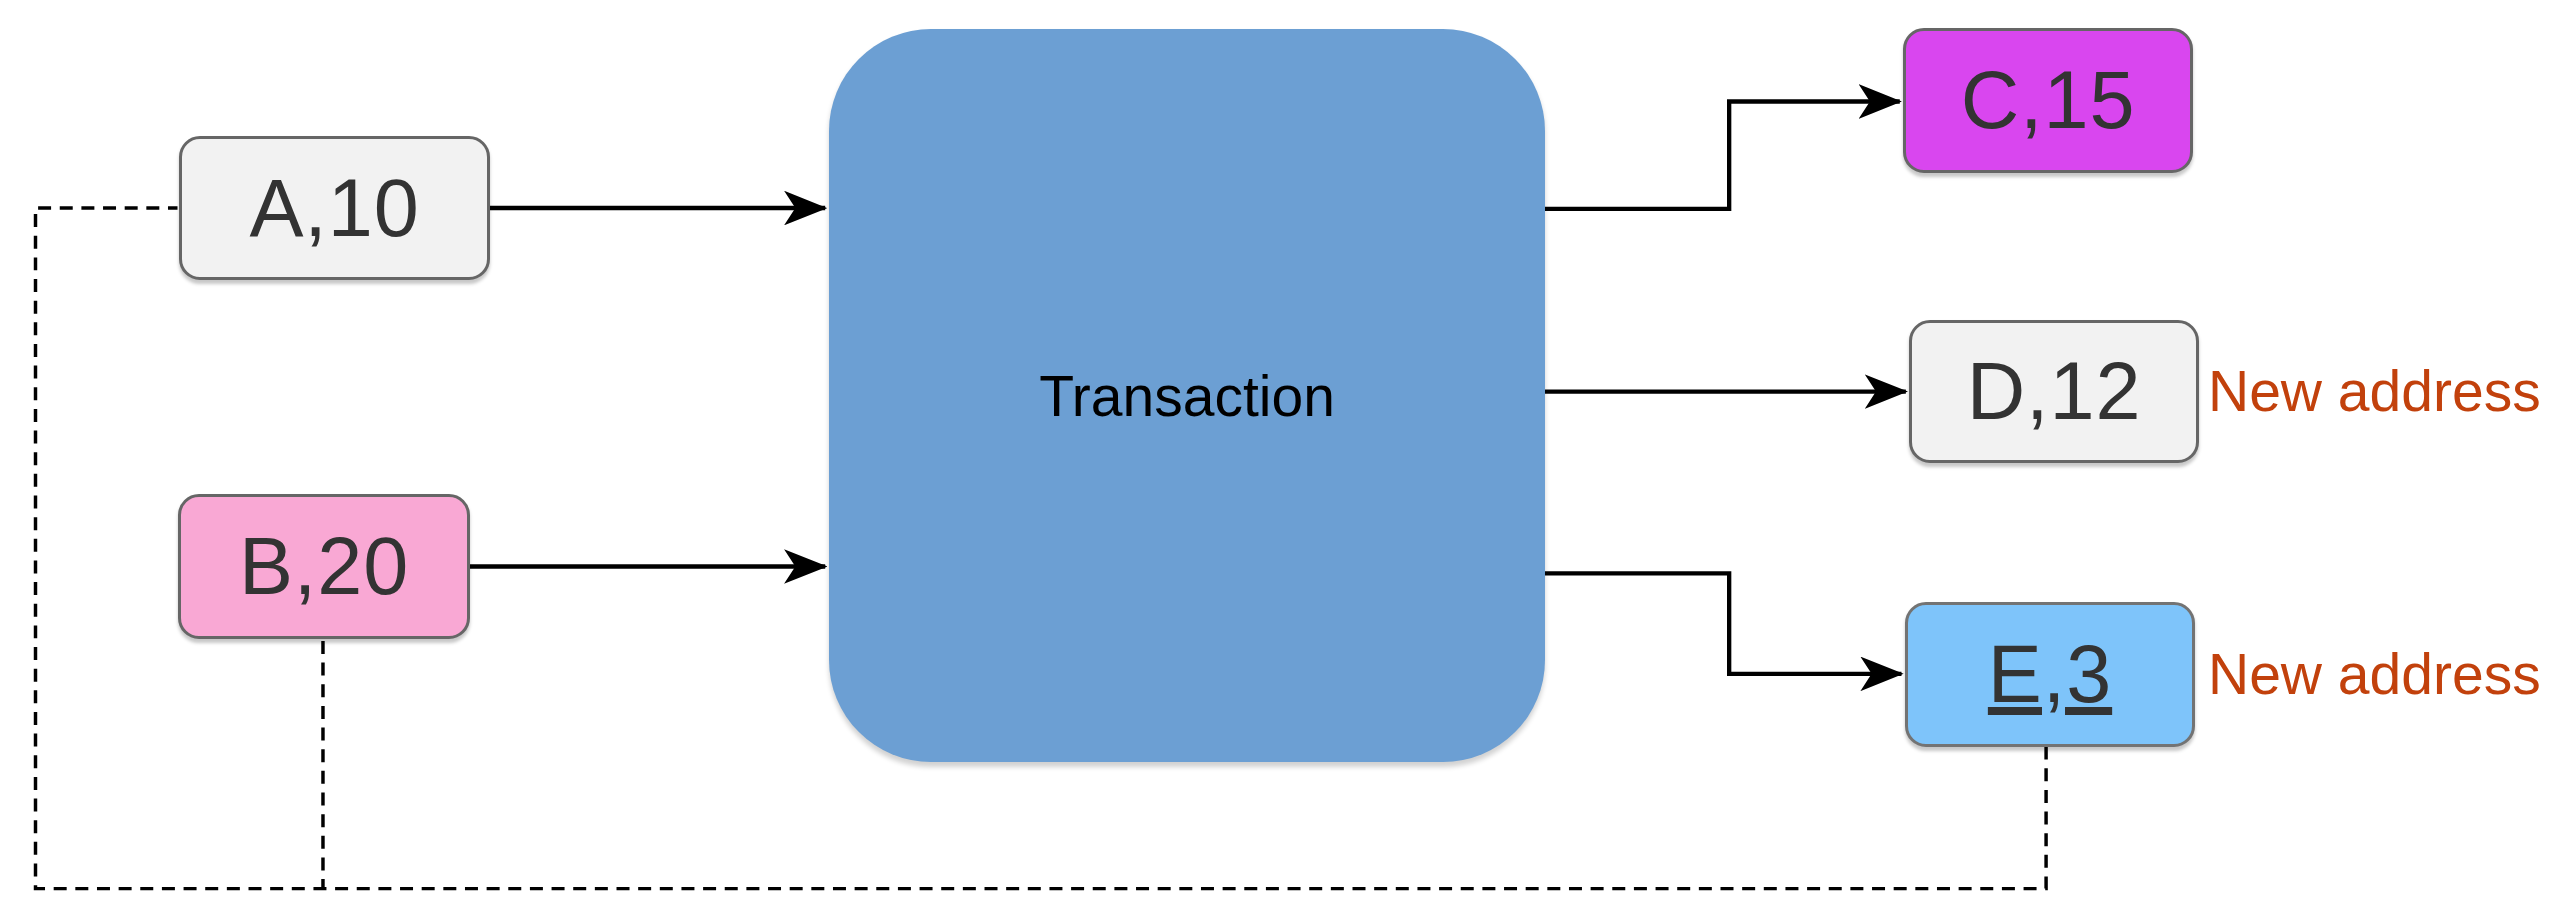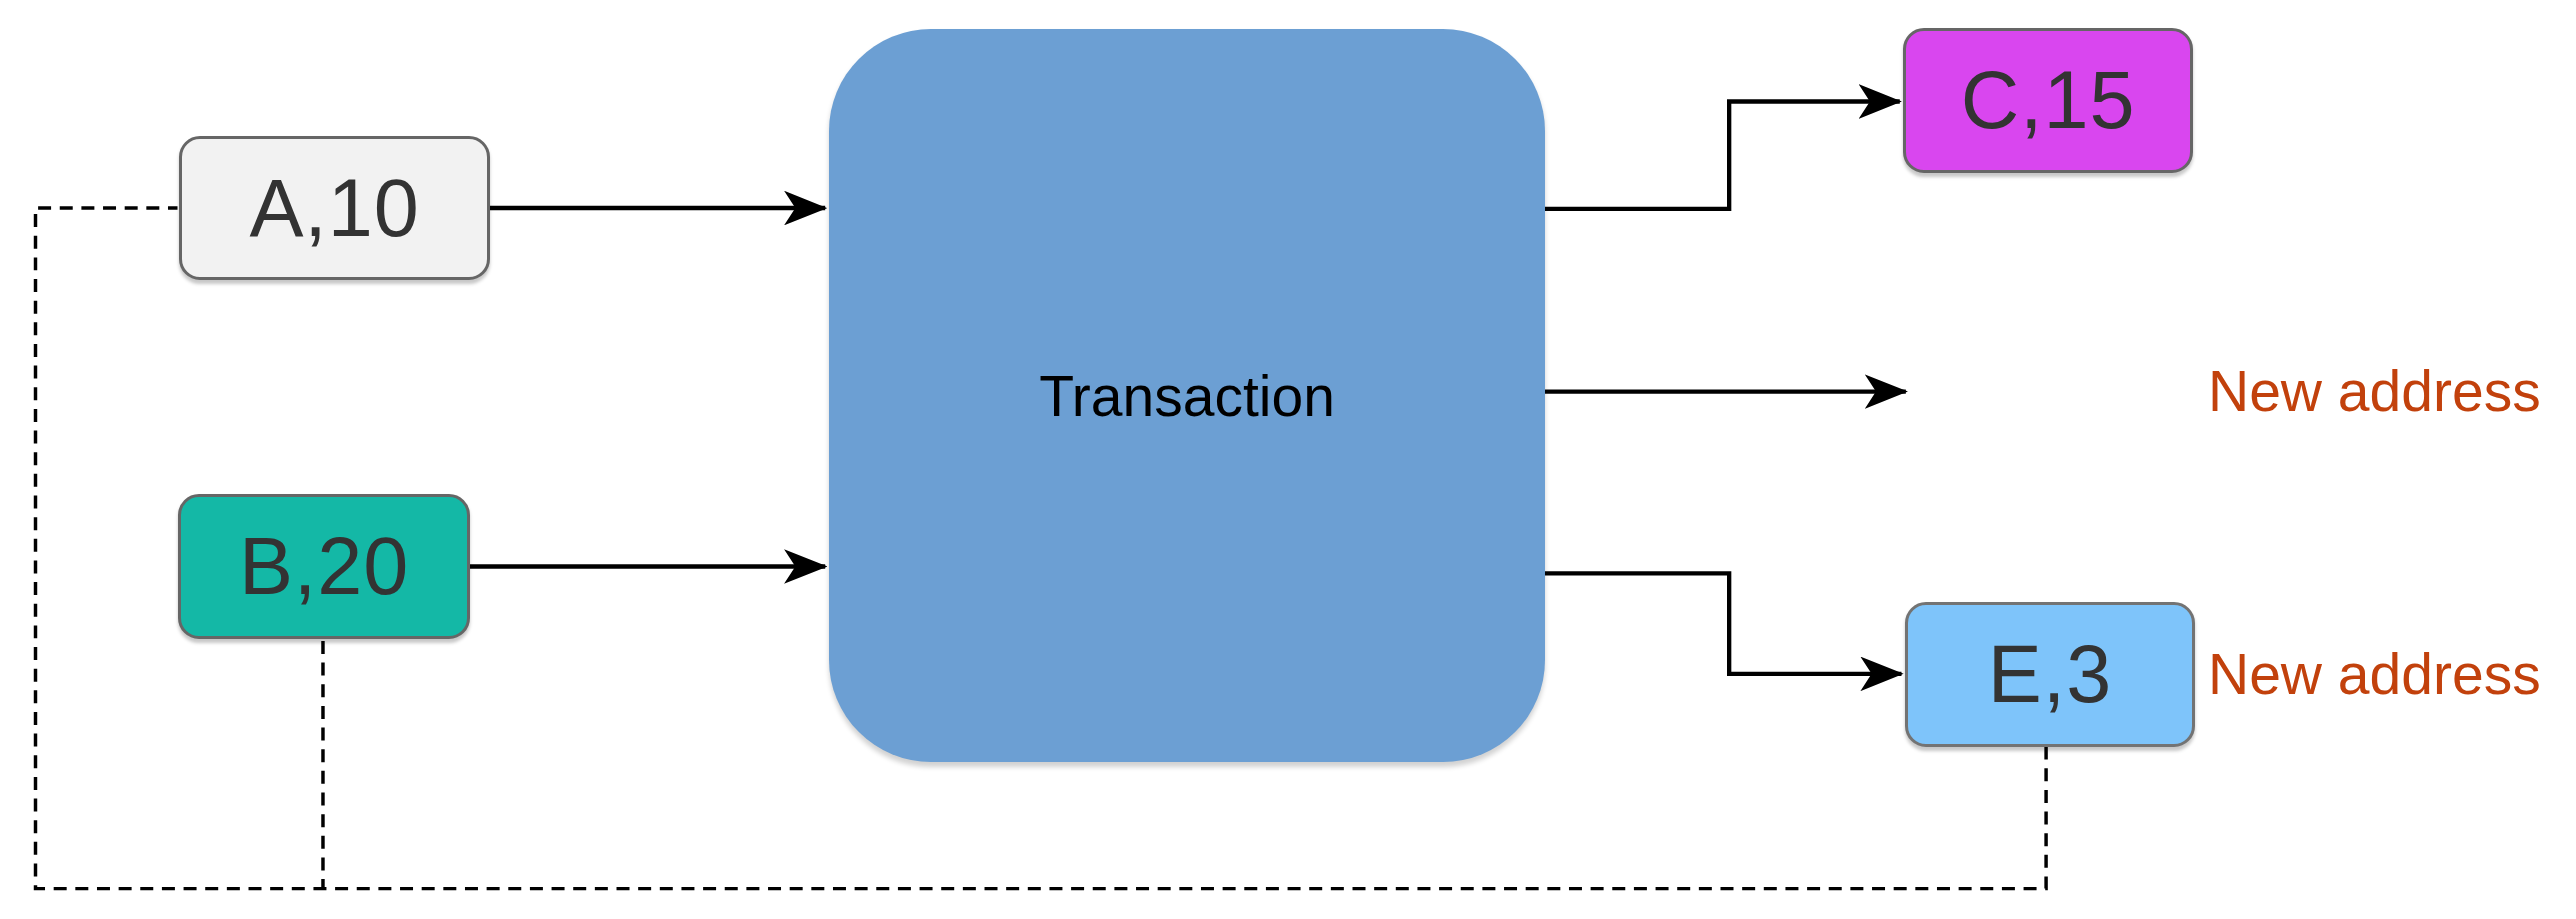--- a/index.html
+++ b/index.html
@@ -84,34 +84,37 @@
     <path class="wire wire-solid" d="M1784,662 H1997 V778 H2196" marker-end="url(#arrow)"></path>
 
     <path class="wire wire-dashed" d="M2363,862 V1026 H41 V240 H205"></path>
     <path class="wire wire-dashed" d="M373,740 V1026"></path>
   </svg>
 
   <div class="node utxo node-a" style="background-color: rgb(242, 242, 242);">
     <span>A,10</span>
   </div>
 
-  <div class="node utxo node-b" style="background-color: #14b8a6;">
+  <div class="node utxo node-b" style="background-color: #f9a8d4;">
     <span>B,20</span>
   </div>
 
   <div class="node node-transaction" style="background-color: rgb(108, 159, 211);">
     <span>Transaction</span>
   </div>
 
   <div class="node utxo node-c" style="background-color: #d946ef;">
     <span>C,15</span>
   </div>
 
+  <div class="node utxo node-d" style="background-color: rgb(242, 242, 242);">
+    <span>D,12</span>
+  </div>
 
-  <div class="node utxo node-e" style="background-color: rgb(126, 196, 250); border-color: rgb(115, 115, 115);">
+  <div class="node utxo node-e" style="background-color: rgb(126, 196, 250); border-color: rgb(115, 115, 115); text-decoration: underline;">
     <span>E,3</span>
   </div>
 
   <div class="annotation annotation-d">New address</div>
 
   <div class="annotation annotation-e">New address</div>
 
 </div>
 
 

